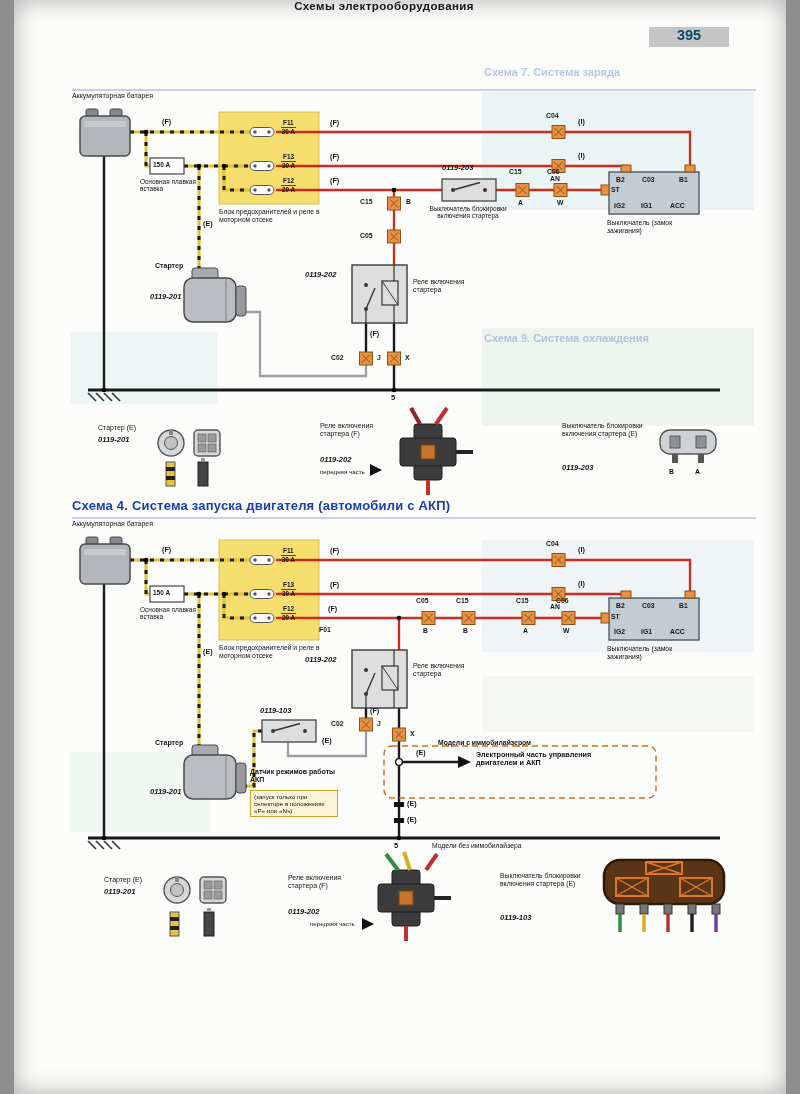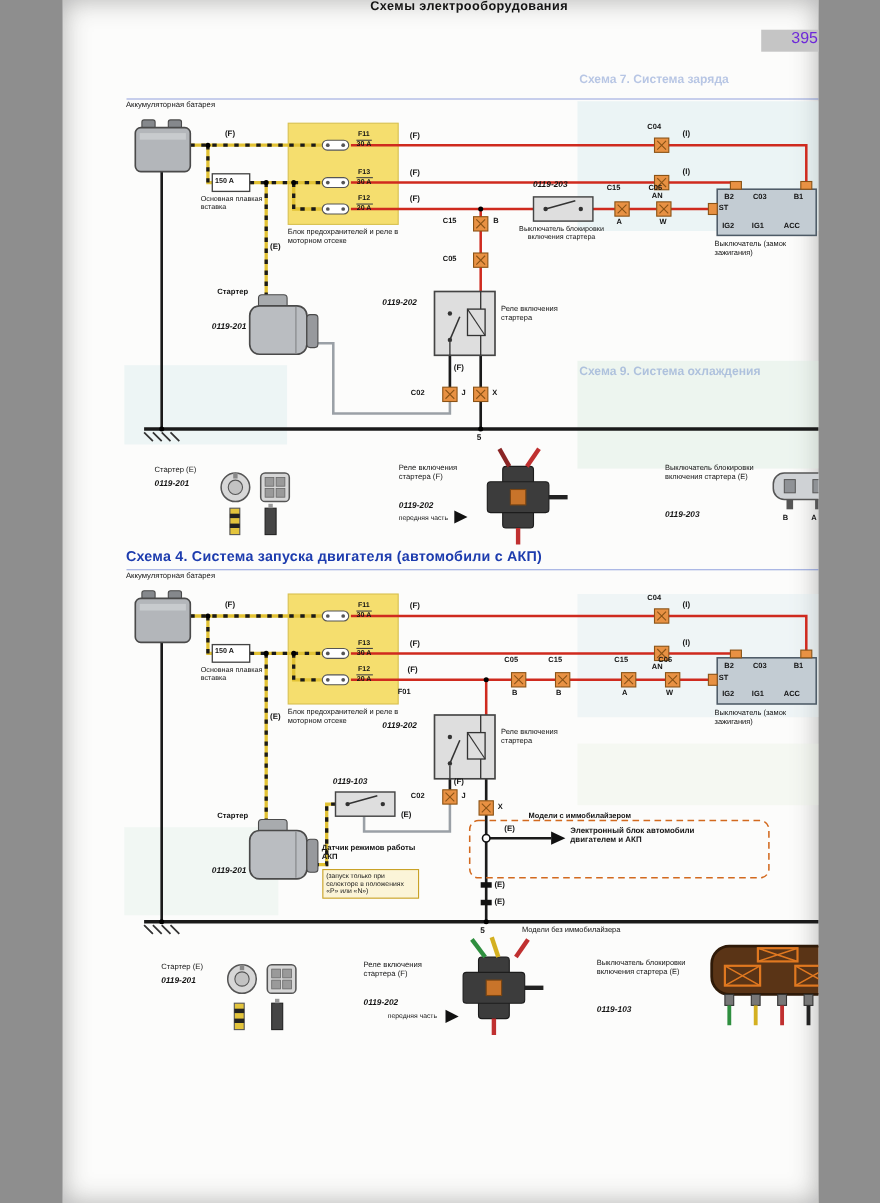--- a/index.html
+++ b/index.html
@@ -1,31 +1,31 @@
 <!DOCTYPE html>
 <html><head>
 <meta charset="utf-8">
 <style>
   html,body{margin:0;padding:0;background:#8e8e8e;font-family:"Liberation Sans",sans-serif;}
-  .page{position:relative;width:687px;height:1094px;margin:0 auto;background:#fcfcfb;overflow:hidden;
+  .page{position:relative;width:772px;height:1094px;margin:0 auto;background:#fcfcfb;overflow:hidden;
         box-shadow:inset 0 0 24px rgba(50,50,50,.38);}
   .page svg{position:absolute;left:0;top:0;}
   .L{position:absolute;font-size:8px;line-height:1.13;color:#141414;white-space:nowrap;}
   .wrap{white-space:normal;}
   .b{font-weight:bold;}
   .it{font-weight:bold;font-style:italic;font-size:7.6px;}
   .w7{font-size:7px;}
   .w68{font-size:6.8px;}
   .w65{font-size:6.5px;}
   .w62{font-size:6.2px;}
   .wl{font-size:7.2px;font-weight:bold;}
   .cl{font-size:6.8px;font-weight:bold;}
   .ttl{font-size:13px;font-weight:bold;color:#1d3cae;letter-spacing:.2px;}
   .hdr{font-size:11.5px;font-weight:bold;letter-spacing:.4px;}
-  .badge{position:absolute;background:#c5c5c5;text-align:center;font-weight:normal;font-size:14.5px;color:#6d28d9;}
+  .badge{position:absolute;background:#c5c5c5;text-align:center;font-weight:bold;font-size:14.5px;color:#0c4a6e;}
   .bleed{position:absolute;font-weight:bold;color:#4a6fc0;font-size:11px;opacity:.38;}
   .fuselbl{position:absolute;display:flex;flex-direction:column;align-items:center;
            font-size:6.4px;font-weight:bold;line-height:1.25;color:#141414;}
   .fuselbl span:first-child{border-bottom:1px solid #444;padding:0 2px;}
   .note{border:1px solid #c9a227;background:#fbf4d8;padding:2px 3px;}
   .cen{text-align:center;}
 </style>
 </head>
 <body>
 
@@ -369,21 +369,21 @@
 <div class="L wl" style="left:356px;top:707px;">(F)</div>
 <div class="L cl" style="left:317px;top:720px;">C02</div>
 <div class="L cl" style="left:363px;top:720px;">J</div>
 <div class="L cl" style="left:396px;top:730px;">X</div>
 <div class="L it" style="left:246px;top:707px;">0119-103</div>
 <div class="L wl" style="left:308px;top:737px;">(E)</div>
 <div class="L w7 b wrap" style="left:236px;top:768px;width:90px;">Датчик режимов работы АКП</div>
 <div class="L w62 wrap note" style="left:236px;top:790px;width:80px;">(запуск только при селекторе в положениях «P» или «N»)</div>
 <div class="L w68 b" style="left:424px;top:739px;">Модели с иммобилайзером</div>
 <div class="L wl" style="left:402px;top:749px;">(E)</div>
-<div class="L b wrap" style="left:462px;top:751px;width:128px;font-size:7.2px;">Электронный блок автомобили двигателем и АКП</div>
+<div class="L b wrap" style="left:462px;top:751px;width:128px;font-size:7.2px;">Электронный часть управления двигателем и АКП</div>
 <div class="L wl" style="left:393px;top:800px;">(E)</div>
 <div class="L wl" style="left:393px;top:816px;">(E)</div>
 <div class="L b" style="left:380px;top:842px;font-size:7.5px;">5</div>
 <div class="L w68" style="left:418px;top:842px;">Модели без иммобилайзера</div>
 <div class="L w7 b" style="left:141px;top:739px;">Стартер</div>
 <div class="L it" style="left:136px;top:788px;">0119-201</div>
 
 <div class="L w7" style="left:90px;top:876px;">Стартер (E)</div>
 <div class="L it" style="left:90px;top:888px;">0119-201</div>
 <div class="L w7 wrap" style="left:274px;top:874px;width:78px;">Реле включения стартера (F)</div>

